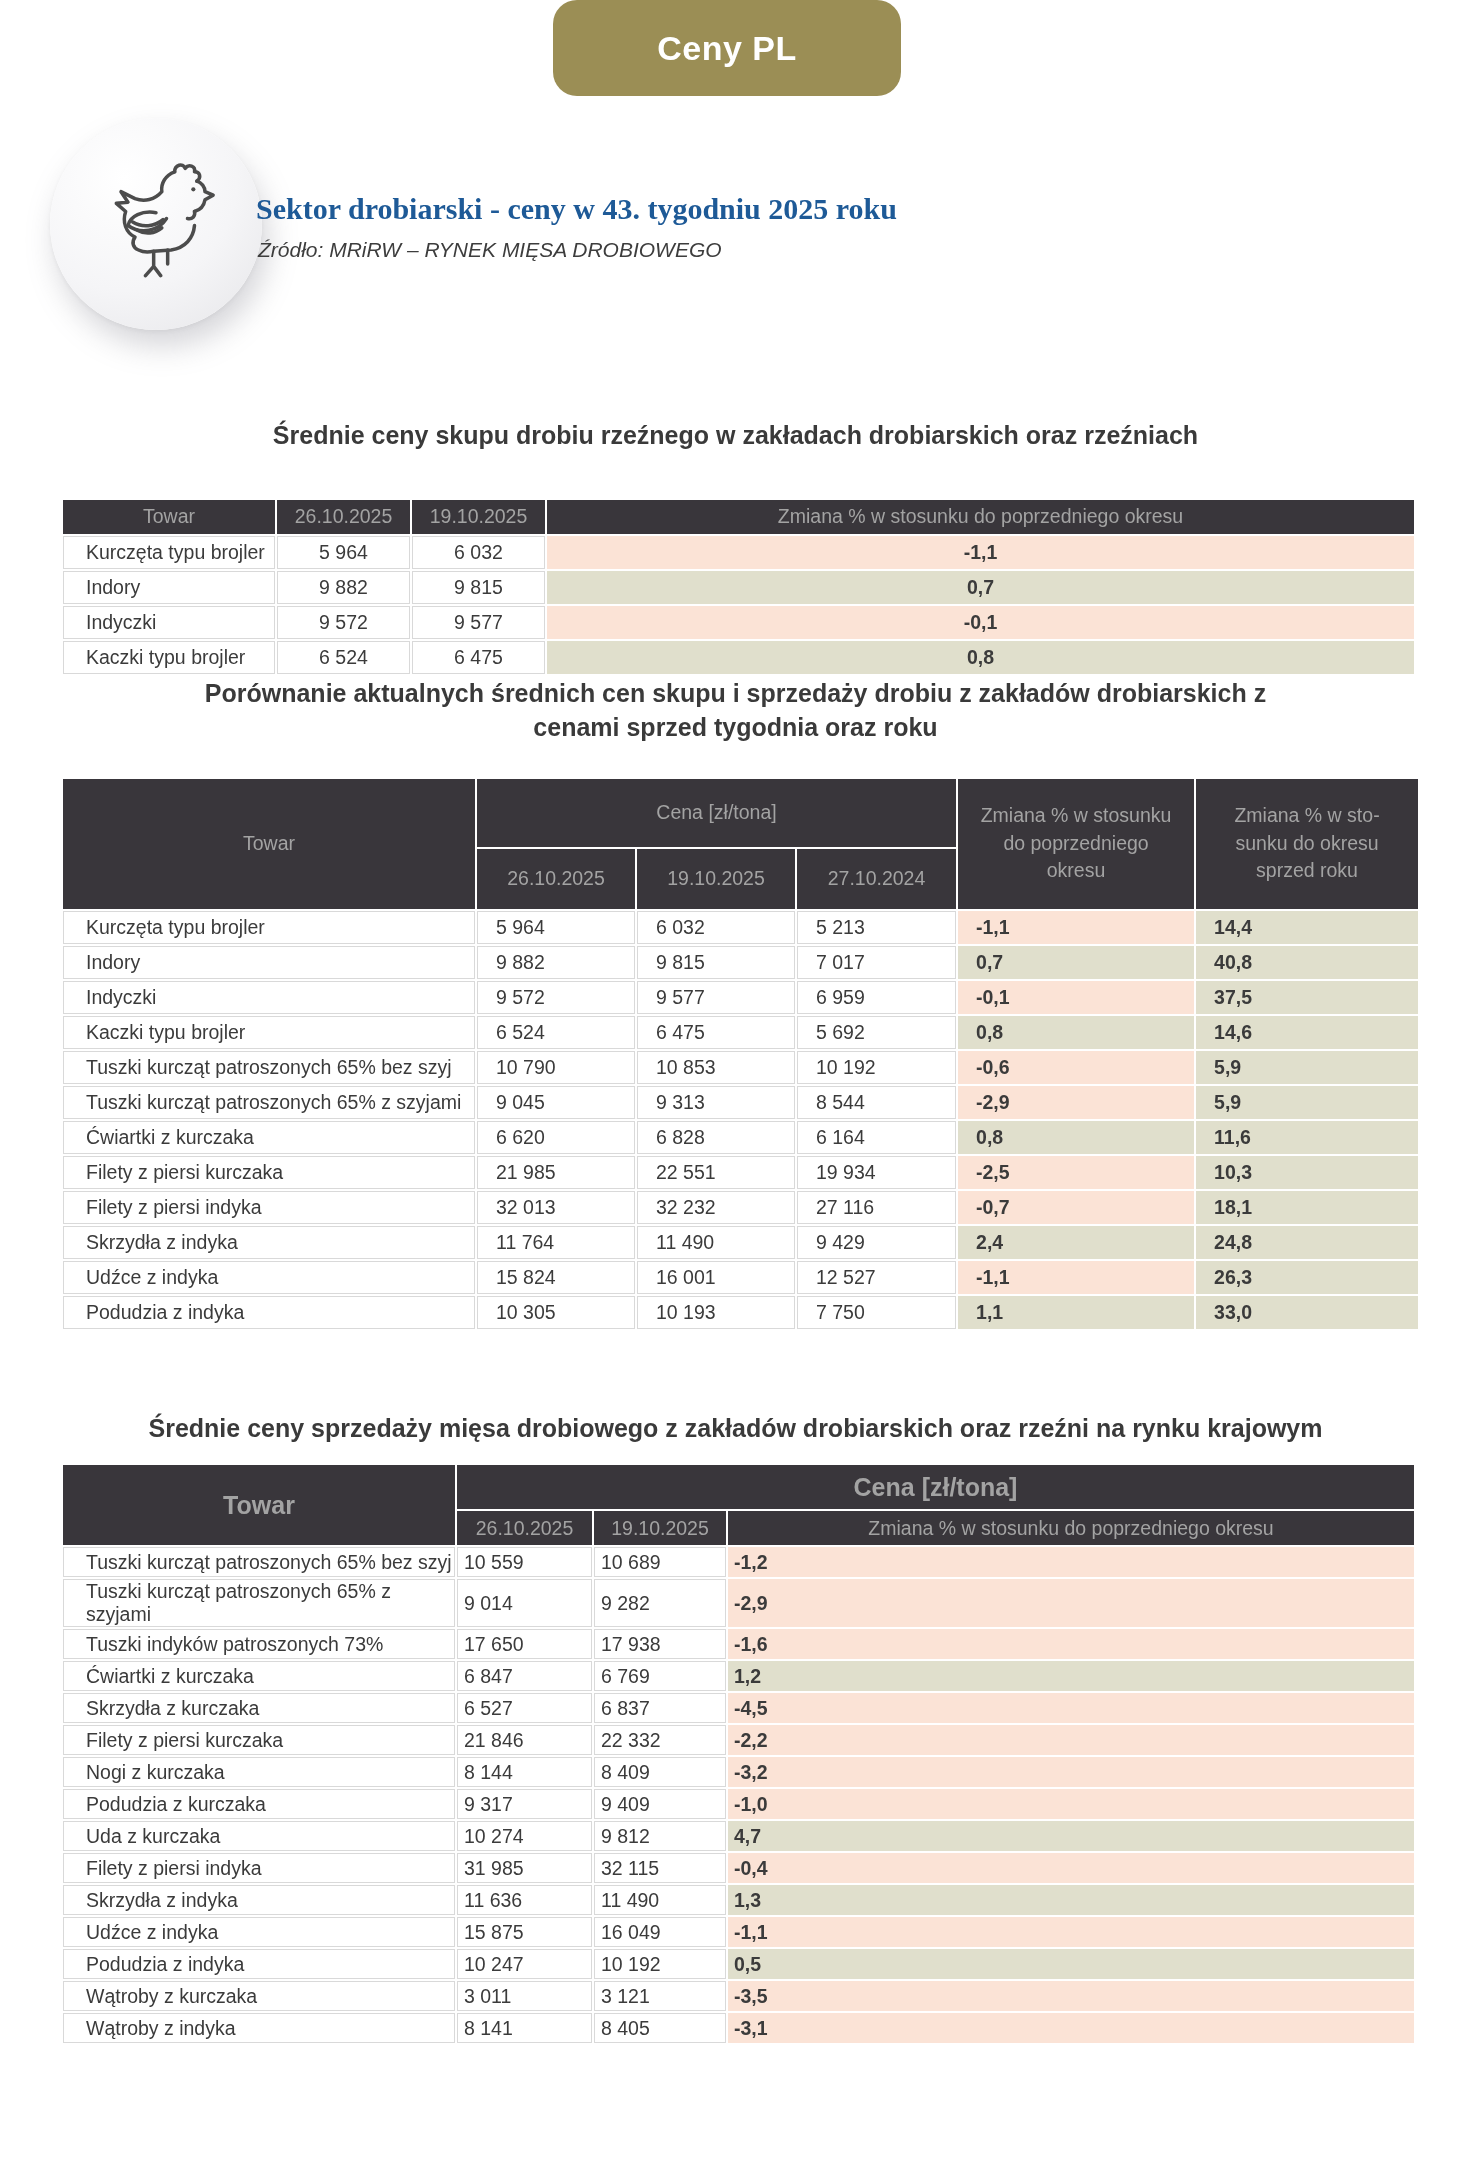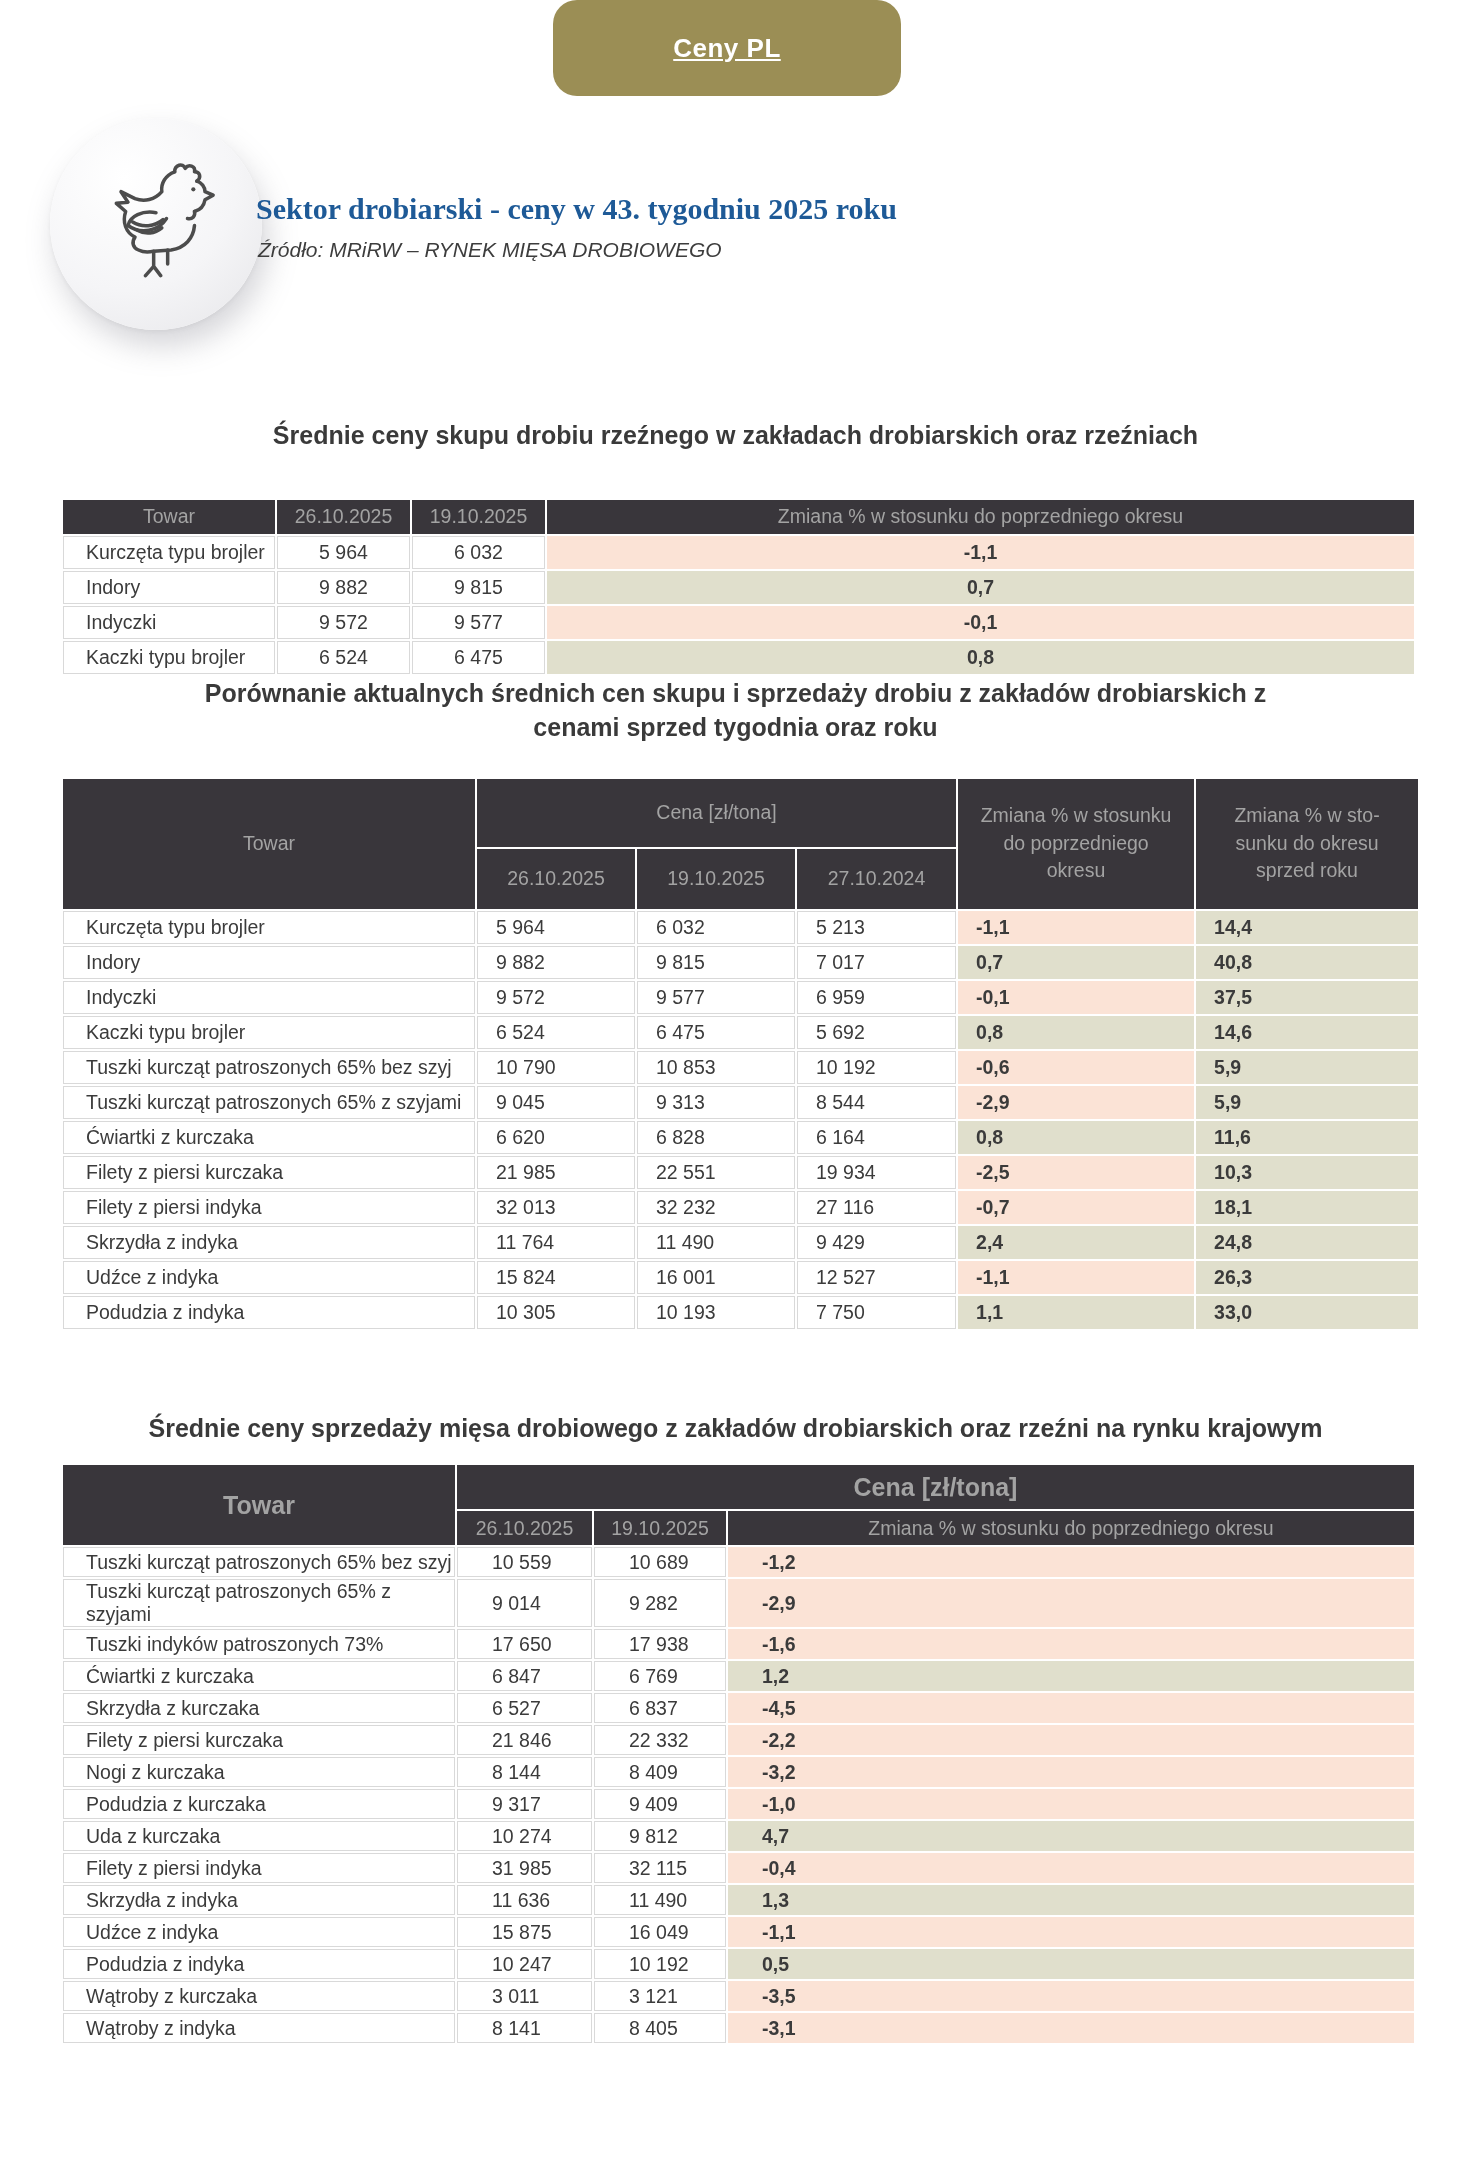--- a/index.html
+++ b/index.html
@@ -6,21 +6,21 @@
     --badge:#9b8e55; --header_bg:#39363b; --neg:#fbe3d6; --pos:#e0dfcc;
     --na:#f1f0f4; --title_blue:#1e5a97; --ink:#3b3b3b; --grid:#d9d9d9;
   }
   *{box-sizing:border-box;margin:0;padding:0;}
   body{background:#fff;font-family:"Liberation Sans","DejaVu Sans",sans-serif;color:var(--ink);}
   .page{width:1471px;min-height:2178px;position:relative;background:#fff;overflow:hidden;}
 
   
   .top-badge{position:absolute;left:553px;top:0;width:348px;height:96px;
     background:var(--badge);border-radius:24px;display:flex;align-items:center;justify-content:center;}
-  .top-badge span{color:#fff;font-size:26px;font-weight:700;letter-spacing:.5px;text-decoration:underline;}
+  .top-badge span{color:#fff;font-size:34px;font-weight:700;letter-spacing:.5px;}
 
   
   .hero{position:relative;height:330px;}
   .chicken-badge{position:absolute;left:50px;top:118px;width:212px;height:212px;border-radius:50%;
     background:radial-gradient(circle at 35% 28%, #ffffff 0%, #f5f5f7 55%, #e5e5e8 100%);
     box-shadow:6px 16px 30px rgba(125,125,138,.32), 0 2px 4px rgba(0,0,0,.05);
     display:flex;align-items:center;justify-content:center;}
   .chicken-badge::after{content:"";position:absolute;left:-26px;top:118px;width:150px;height:210px;
     background:linear-gradient(205deg, rgba(150,150,160,.30), rgba(150,150,160,0) 62%);
     border-radius:50%;transform:rotate(26deg);filter:blur(7px);z-index:-1;}
@@ -60,21 +60,21 @@
   .tbl2 thead tr:last-child th{height:60px;}
   .tbl2 th.multiline{white-space:pre-line;line-height:1.42;}
   .tbl2 td{height:33px;}
   .tbl2 td.num,.tbl2 td.chg{text-align:left;padding-left:18px;}
 
   
   .tbl3 thead tr:first-child th{height:44px;}
   .tbl3 thead tr:last-child th{height:34px;}
   .tbl3 th.big{font-size:25px;font-weight:700;}
   .tbl3 td{height:30px;}
-  .tbl3 td.num,.tbl3 td.chg{text-align:left;padding-left:34px;}
+  .tbl3 td.num,.tbl3 td.chg{text-align:left;padding-left:6px;}
 
   .bottom-space{height:50px;}
 </style>
 </head>
 <body>
 
 <div class="page">
 
   <div class="hero">
     <div class="top-badge">

